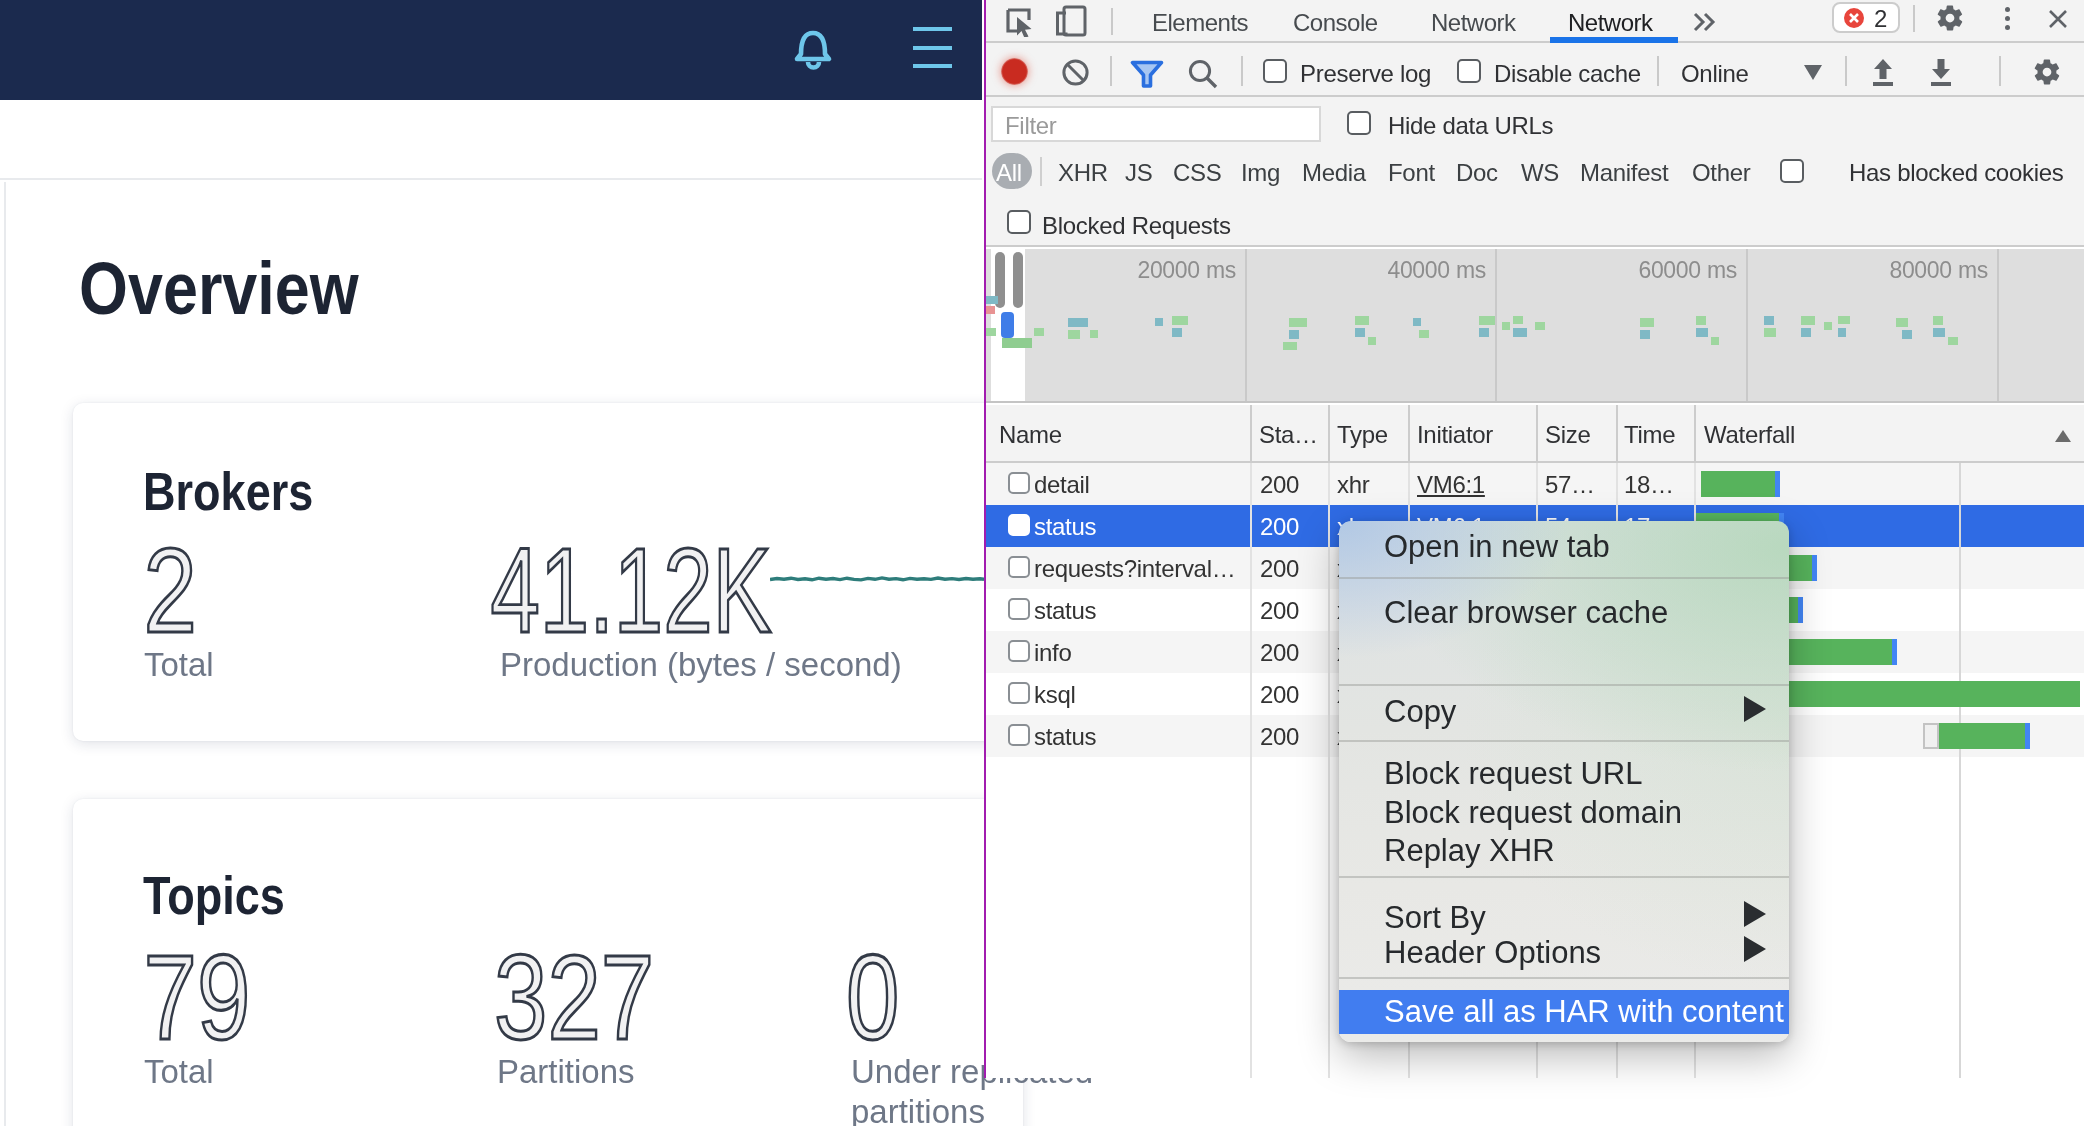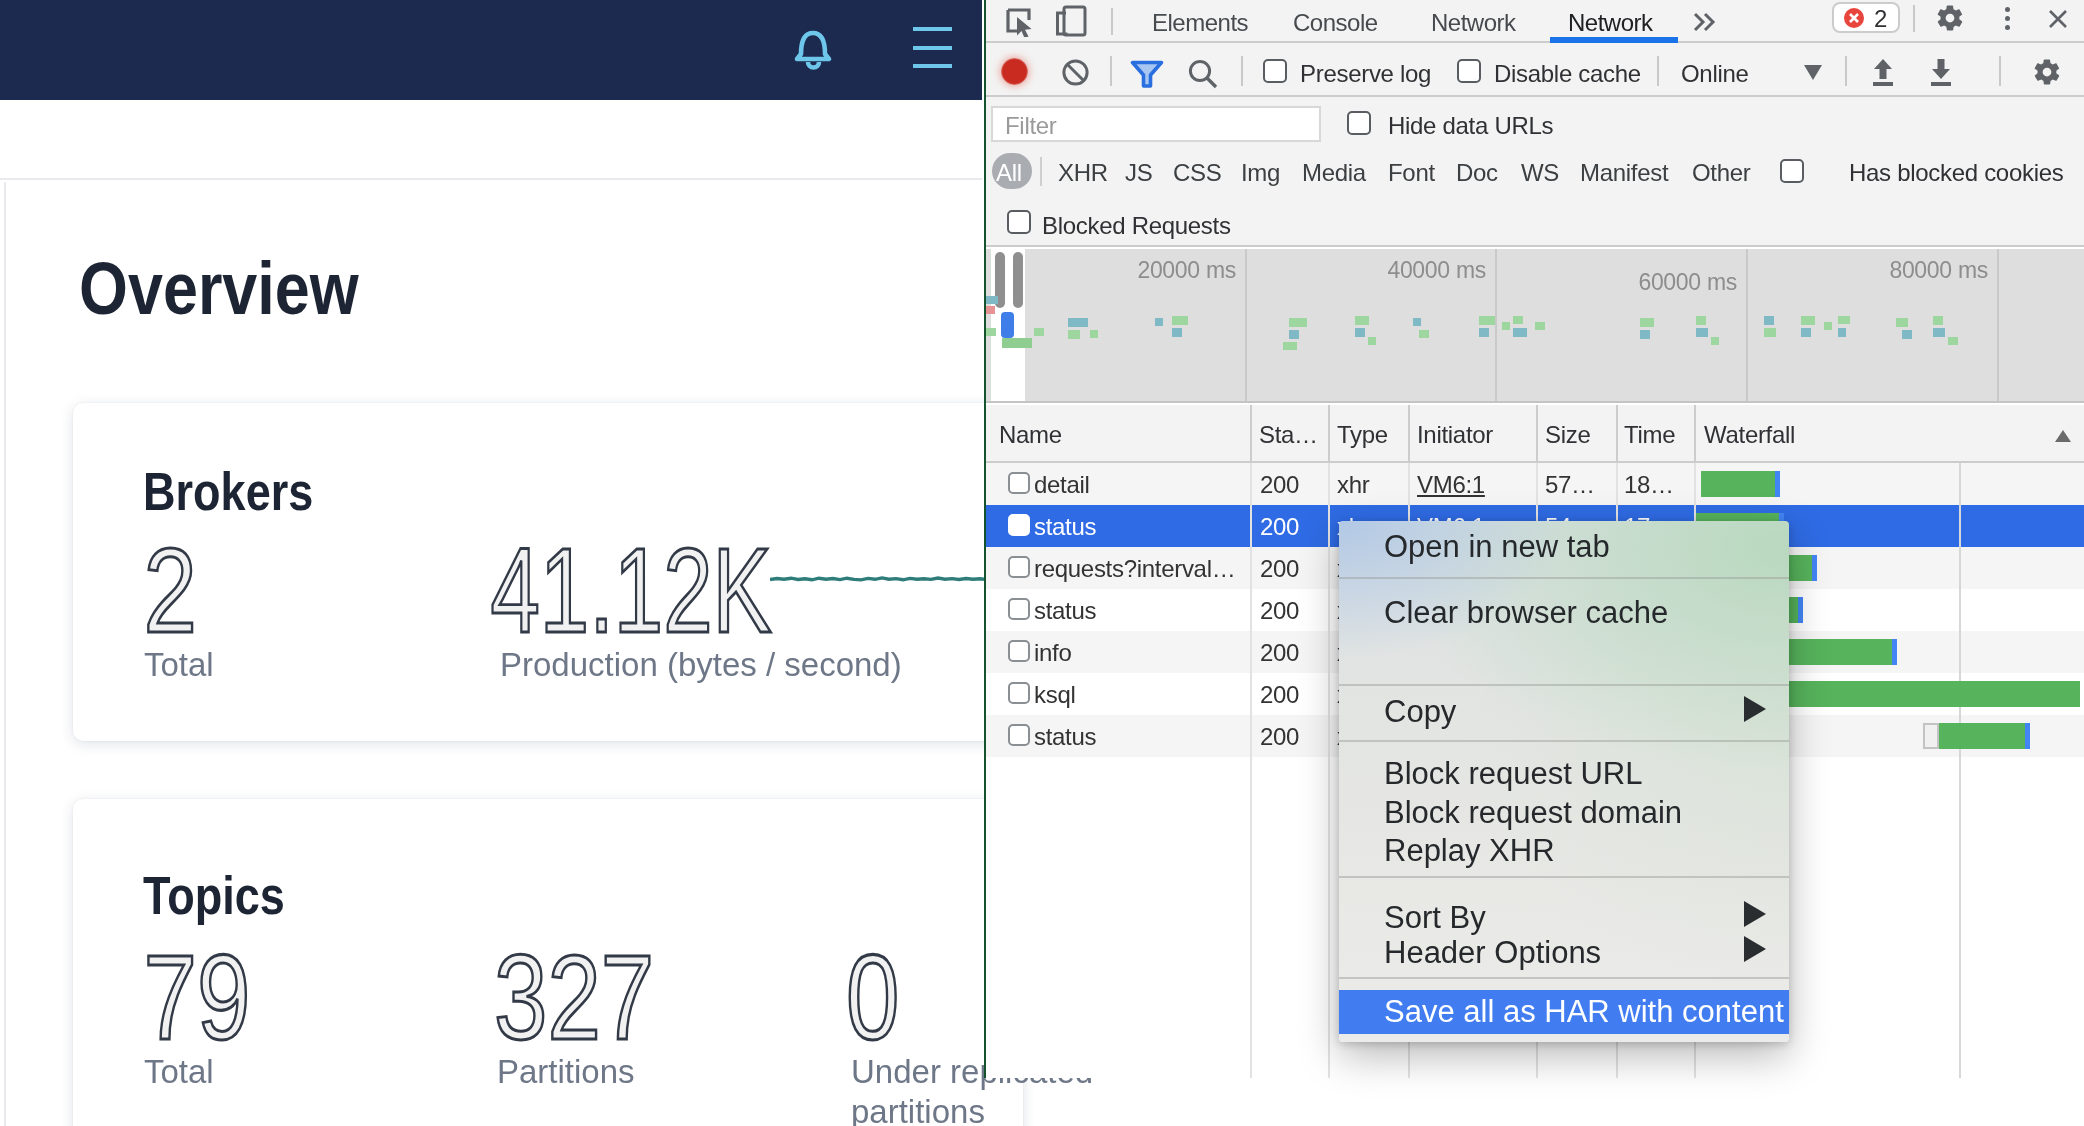--- a/index.html
+++ b/index.html
@@ -12,35 +12,35 @@
   #topstrip { position:absolute; left:0; top:100px; width:982px; height:80px; background:#fff; border-bottom:2px solid #e8eaed; }
   #leftline { position:absolute; left:4px; top:182px; width:2px; height:944px; background:#e8eaed; }
   #ovtitle { position:absolute; left:79px; top:246px; font-size:74px; font-weight:bold; color:#1d2433; letter-spacing:0px; }
   .card { position:absolute; background:#fff; border-radius:10px;
     box-shadow:0 3px 14px rgba(20,40,80,0.13), 0 0 2px rgba(20,40,80,0.08); }
   #card1 { left:73px; top:403px; width:950px; height:338px; }
   #card2 { left:73px; top:799px; width:950px; height:390px; }
   .cardtitle { position:absolute; font-size:53px; font-weight:bold; color:#1d2433; line-height:53px; }
   .metriclabel { position:absolute; font-size:33px; color:#6e7787; white-space:nowrap; }
   
-  #dt { position:absolute; left:984px; top:0; width:1100px; height:1078px; background:#fff; border-left:2px solid #14532d; overflow:hidden; }
+  #dt { position:absolute; left:984px; top:0; width:1100px; height:1078px; background:#fff; border-left:2px solid #a21caf; overflow:hidden; }
   .bar { position:absolute; left:0; width:1100px; background:#f3f3f3; }
   .vsep { position:absolute; width:2px; background:#c9c9c9; }
   .dttext { position:absolute; font-size:24px; color:#303134; white-space:nowrap; letter-spacing:-0.3px; }
   .tabtxt { position:absolute; font-size:24px; color:#474b4f; white-space:nowrap; letter-spacing:-0.5px; }
   .cb { position:absolute; width:24px; height:24px; border:2px solid #595d61; border-radius:5px; background:#fff; }
   .colline { position:absolute; width:2px; background:#ccc; }
   .cellline { position:absolute; width:2px; background:#e2e2e2; }
   .row { position:absolute; left:0; width:1100px; height:42px; }
   .rowtxt { position:absolute; font-size:24px; color:#333; white-space:nowrap; top:8px; letter-spacing:-0.3px; }
   .wbar { position:absolute; height:26px; top:8px; background:#57b35c; }
   .wblue { position:absolute; height:26px; top:8px; background:#4285f4; }
   .mark { position:absolute; }
   
-  #menu { position:absolute; left:1339px; top:521px; width:450px; height:521px; border-radius:4px;
+  #menu { position:absolute; left:1339px; top:521px; width:450px; height:521px; border-radius:12px;
      background:
        radial-gradient(ellipse 320px 190px at 0% 0%, rgba(170,196,229,0.85), rgba(170,196,229,0) 72%),
        radial-gradient(ellipse 540px 300px at 100% 5%, rgba(176,214,182,0.8), rgba(176,214,182,0) 75%),
        radial-gradient(ellipse 430px 330px at 102% 40%, rgba(198,222,199,0.35), rgba(198,222,199,0) 78%),
        linear-gradient(180deg, #dce1e3 0%, #e3e5e2 40%, #e8e8e5 70%, #ebebe9 100%);
      box-shadow:0 14px 40px rgba(0,0,0,0.28), 0 2px 8px rgba(0,0,0,0.18);
      z-index:40; }
   .mi { position:absolute; left:45px; font-size:31px; color:#26292c; white-space:nowrap; line-height:36px; }
   .msep { position:absolute; left:0; width:450px; height:2px; background:rgba(150,152,148,0.45); }
   .marr { position:absolute; width:0; height:0; border-left:22px solid #2a2d30; border-top:13px solid transparent; border-bottom:13px solid transparent; left:1744px; }
@@ -183,21 +183,21 @@
   <div class="dttext" style="left:56px;top:212px;">Blocked Requests</div>
 
   <div class="abs" style="left:0;top:249px;width:1100px;height:154px;background:#dedede;border-bottom:2px solid #c4c4c4;">
     <div class="abs" style="left:5px;top:0;width:34px;height:152px;background:#fff;"></div>
     <div class="abs" style="left:259px;top:0;width:2px;height:152px;background:#c9c9c9;"></div>
     <div class="abs" style="left:509px;top:0;width:2px;height:152px;background:#c9c9c9;"></div>
     <div class="abs" style="left:760px;top:0;width:2px;height:152px;background:#c9c9c9;"></div>
     <div class="abs" style="left:1011px;top:0;width:2px;height:152px;background:#c9c9c9;"></div>
     <div class="dttext" style="left:125px;top:8px;width:125px;text-align:right;color:#8d8d8d;font-size:23px;">20000 ms</div>
     <div class="dttext" style="left:375px;top:8px;width:125px;text-align:right;color:#8d8d8d;font-size:23px;">40000 ms</div>
-    <div class="dttext" style="left:626px;top:8px;width:125px;text-align:right;color:#8d8d8d;font-size:23px;margin-top:12px;">60000 ms</div>
+    <div class="dttext" style="left:626px;top:8px;width:125px;text-align:right;color:#8d8d8d;font-size:23px;">60000 ms</div>
     <div class="dttext" style="left:877px;top:8px;width:125px;text-align:right;color:#8d8d8d;font-size:23px;">80000 ms</div>
     <div class="abs" style="left:9px;top:3px;width:10px;height:56px;border-radius:5px;background:#8f8f8f;"></div>
     <div class="abs" style="left:27px;top:3px;width:10px;height:56px;border-radius:5px;background:#8f8f8f;"></div>
     <div class="mark" style="left:0px;top:47px;width:12px;height:8px;background:#7fb9c5;"></div>
     <div class="mark" style="left:0px;top:57px;width:9px;height:8px;background:#e89393;"></div>
     <div class="abs" style="left:15px;top:63px;width:13px;height:26px;border-radius:4px;background:#3f7de8;"></div>
     <div class="mark" style="left:0px;top:79px;width:10px;height:8px;background:#9ed69f;"></div>
     <div class="mark" style="left:16px;top:89px;width:30px;height:10px;background:#8fcd90;"></div>
     <div class="mark" style="left:48px;top:79px;width:10px;height:8px;background:#9ed69f;"></div>
   </div>

